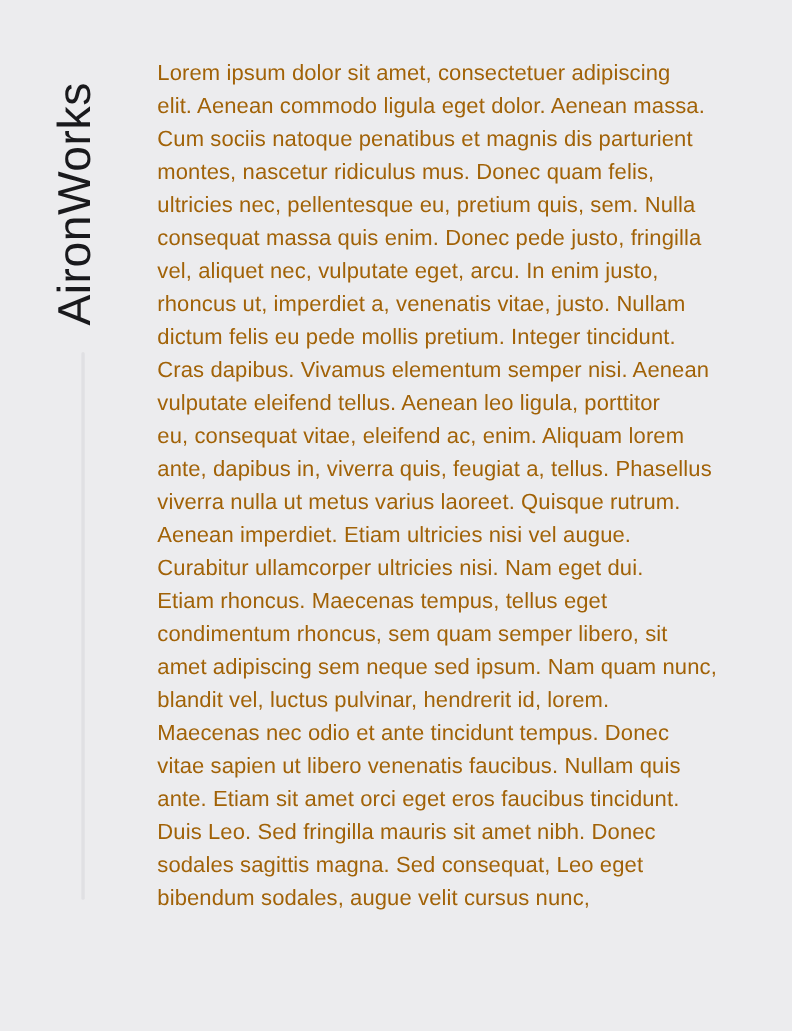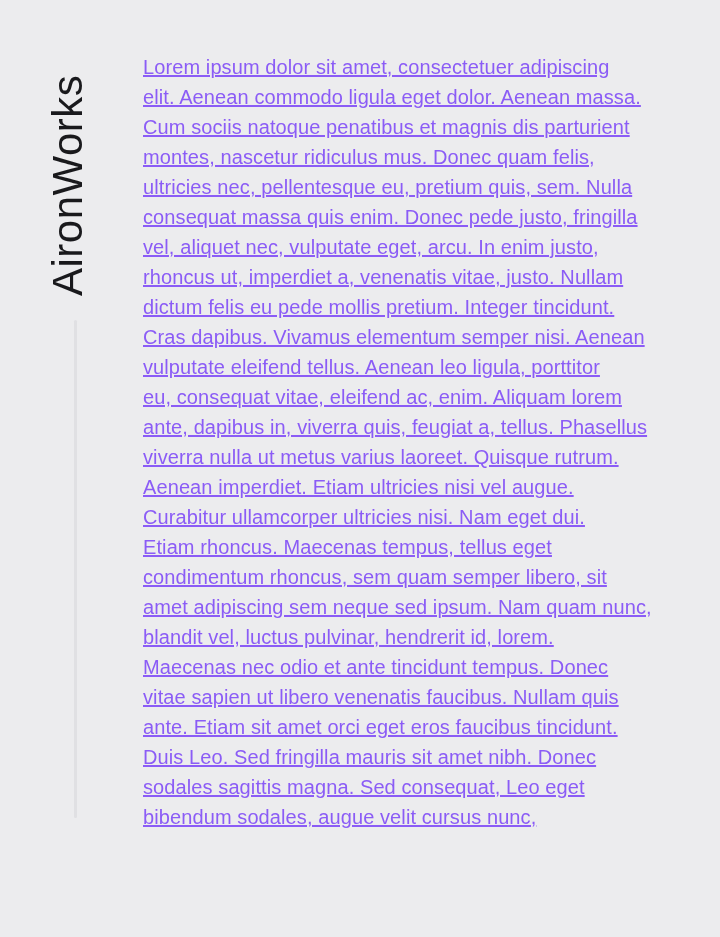--- a/index.html
+++ b/index.html
@@ -38,23 +38,22 @@
     border-radius: 2px;
   }
   .body-paragraph {
     position: absolute;
     left: 143px;
     top: 52px;
     width: 545px;
     font-size: 20px;
     line-height: 30px;
     letter-spacing: 0.1px;
-    color: #8b5cf6;
+    color: #a16207;
     white-space: pre;
-    text-decoration: underline;
   }
 </style>
 </head>
 <body>
 
 <div class="page">
   <div class="brand-vertical">AironWorks</div>
   <div class="vertical-divider"></div>
   <div class="body-paragraph">Lorem ipsum dolor sit amet, consectetuer adipiscing
 elit. Aenean commodo ligula eget dolor. Aenean massa.

